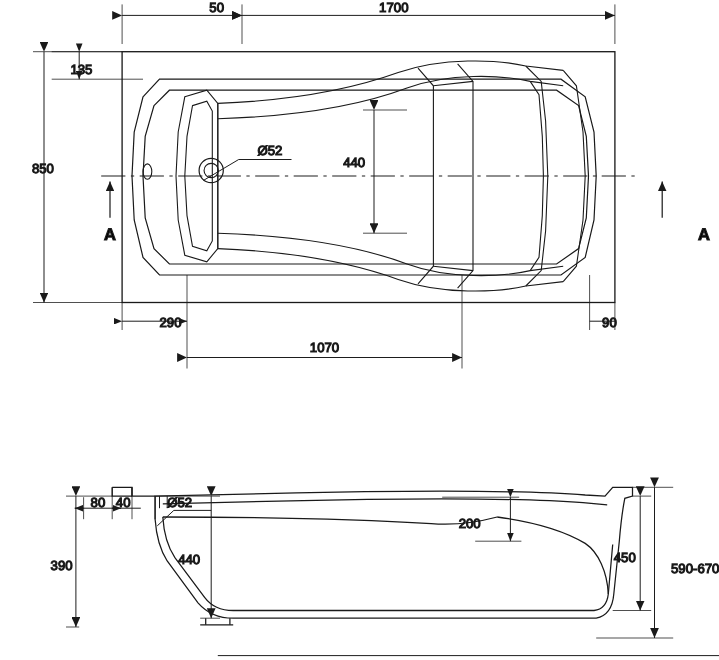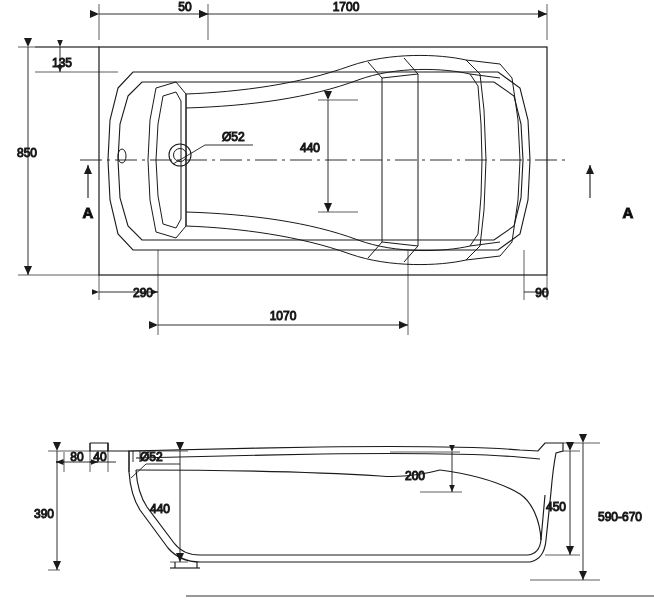--- a/index.html
+++ b/index.html
@@ -1,17 +1,17 @@
 <!DOCTYPE html>
 <html><head>
 <meta charset="utf-8">
 <style>
   html,body{margin:0;padding:0;}
   body{width:654px;height:600px;background:#ffffff;font-family:"Liberation Sans",sans-serif;overflow:hidden;}
-  #stage{position:relative;width:558px;height:600px;}
+  #stage{position:relative;width:558px;height:600px;margin-left:12px;}
   svg{display:block;}
   text{font-family:"Liberation Sans",sans-serif;fill:#000;}
 </style>
 </head>
 <body>
 
 <div id="stage">
 <svg width="654" height="600" viewBox="0 0 654 600">
   <defs>
     <marker id="ah" markerWidth="10" markerHeight="8" refX="9" refY="4" orient="auto" markerUnits="userSpaceOnUse">

